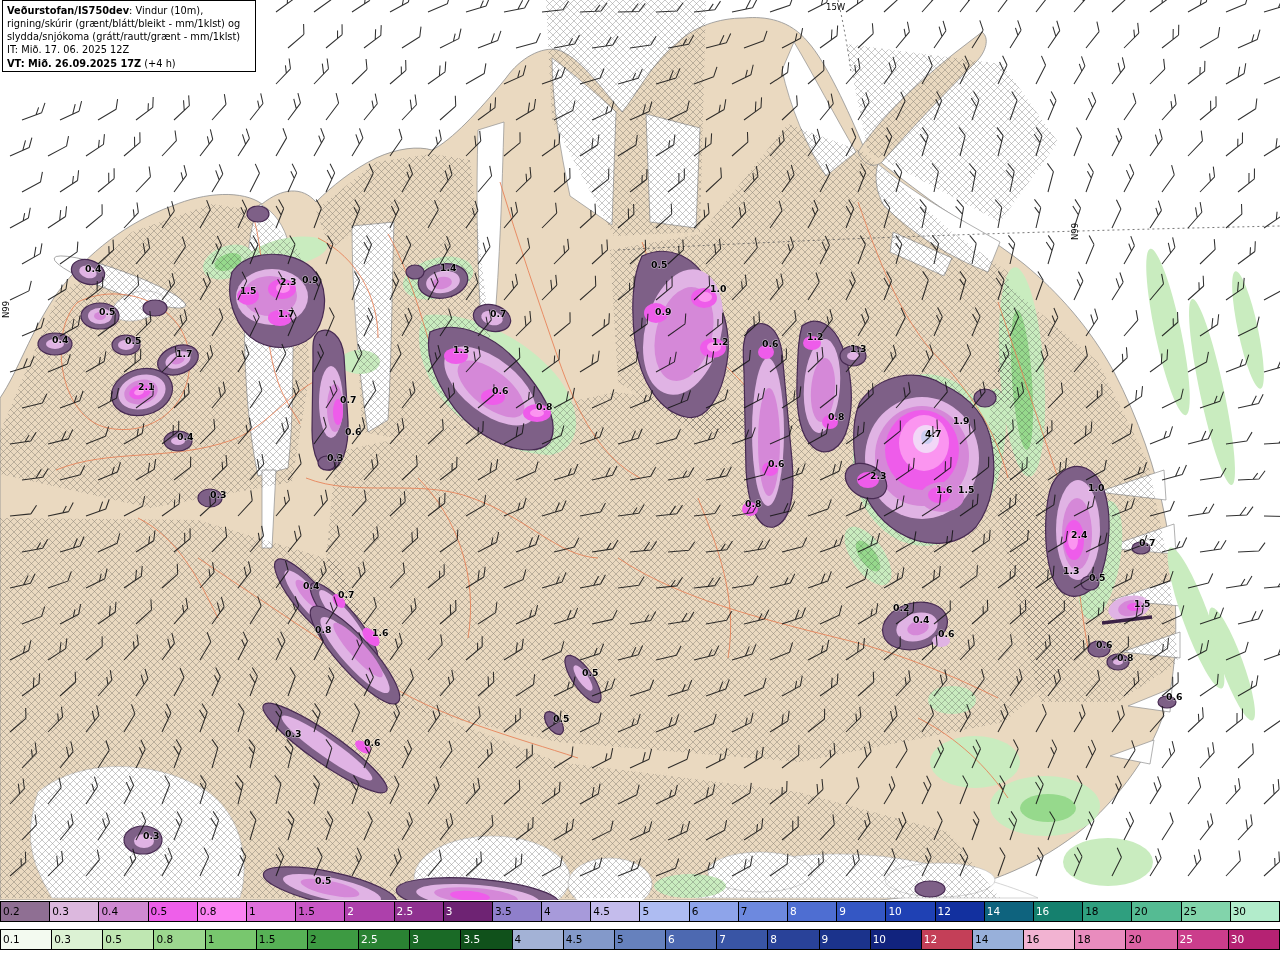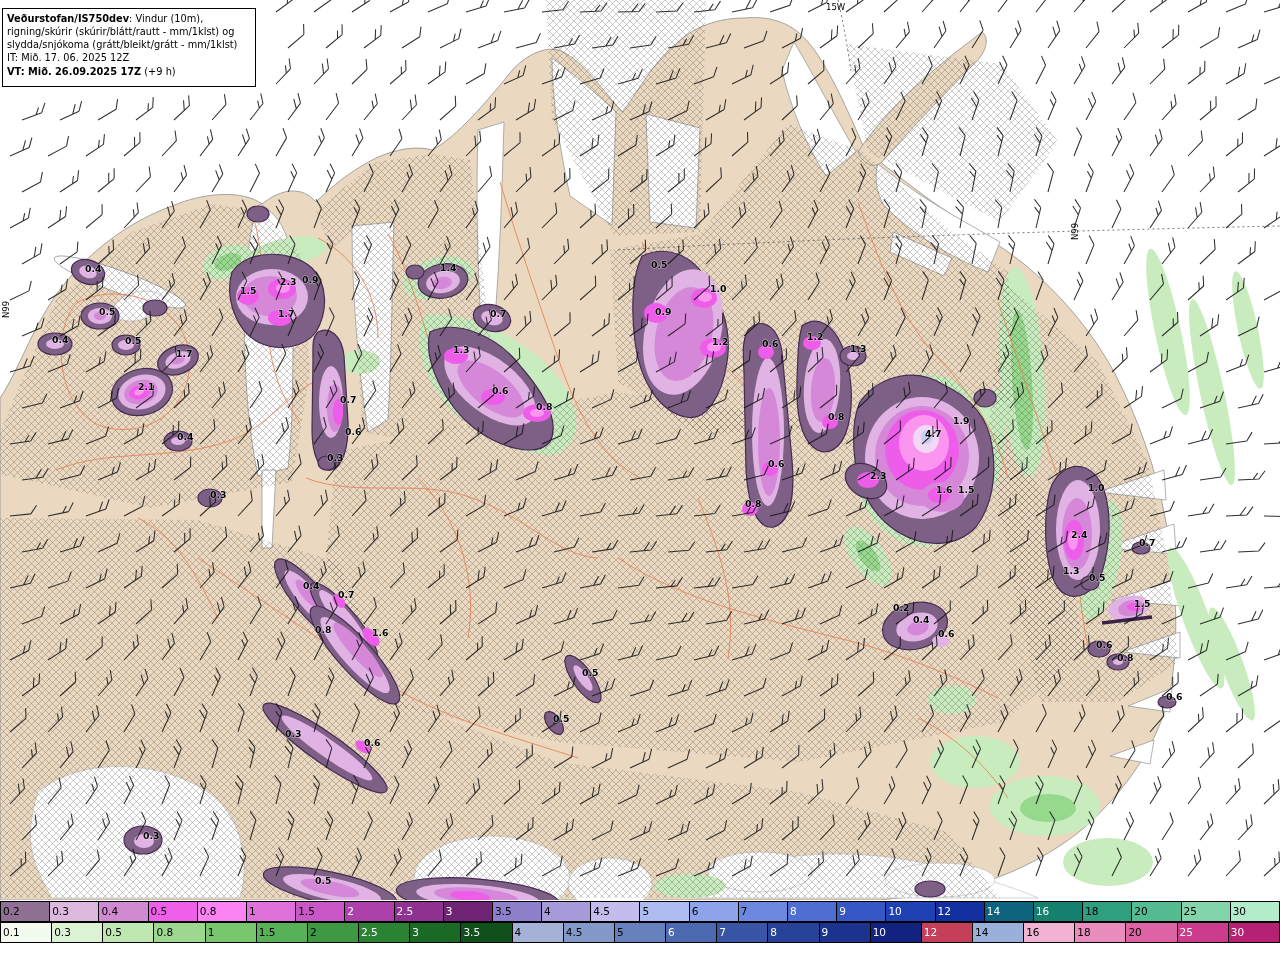--- a/index.html
+++ b/index.html
@@ -2,22 +2,22 @@
 <html style="--land: #ead9c0; --ocean: #ffffff; --green-light: #c9ecbf; --green-mid: #96d98c; --cell-outer: #7e6087; --cell-stroke: #472a52; --cell-ring1: #e0b3e4; --cell-ring2: #d588d8; --cell-ring3: #ee5cea; --cell-core: #fb95f0; --cell-pale: #f2d7f7; --cell-blue: #cccef2; --contour-orange: #e87f55;"><head>
 <meta charset="utf-8">
 <style>
   *{box-sizing:border-box}
   body{margin:0;background:#fff}
   .frame{position:relative;width:1280px;height:958px;background:#fff;overflow:hidden;
          font-family:"DejaVu Sans","Liberation Sans",sans-serif}
   #map-svg{position:absolute;top:0;left:0;display:block}
 
   
-  .title-box{position:absolute;top:8px;left:2px;width:254px;background:#fff;border:1px solid #000;
-             padding:3px 4px 8px 4px;font-size:9.8px;line-height:1.34;color:#000;z-index:6}
+  .title-box{position:absolute;top:0;left:2px;width:254px;background:#fff;border:1px solid #000;
+             padding:3px 4px 1px 4px;font-size:9.8px;line-height:1.34;color:#000;z-index:6}
   .tline b{font-weight:bold}
 
   
   .coast{fill:var(--land);stroke:#8f8f8f;stroke-width:.8}
   .bay{fill:var(--ocean);stroke:#8f8f8f;stroke-width:.7}
   .glacier{fill:var(--ocean);stroke:#b8b8b8;stroke-width:.6}
   .hatch{fill:url(#xh);opacity:.55}
   .gl{fill:var(--green-light)}
   .gm{fill:var(--green-mid)}
   .oc{fill:none;stroke:var(--contour-orange);stroke-width:1;opacity:.85}
@@ -26,21 +26,21 @@
   .r4{fill:var(--cell-core)} .rc{fill:var(--cell-pale)} .rb{fill:var(--cell-blue)}
   #wind-barbs{stroke:#151515;stroke-width:1.05;fill:none;opacity:.88}
   .plabel{font-size:9.3px;font-weight:bold;fill:#000;paint-order:stroke;stroke:#fff;stroke-width:1px;stroke-opacity:.55}
   .coord{font-size:8.5px;fill:#000}
   .gridline{fill:none;stroke:#555;stroke-width:.8;stroke-dasharray:2 3}
 
   
   .legend{position:absolute;left:0;top:900px;width:1280px;height:58px;background:#fff;z-index:5}
   .lrow{display:flex;width:1280px;height:21px;border:1px solid #000}
   .lrow1{margin-top:1px}
-  .lrow2{}
+  .lrow2{margin-top:7px}
   .lcell{flex:1;position:relative;border-left:1px solid #000}
   .lcell:first-child{border-left:none}
   .lcell span{position:absolute;left:2px;top:0;font-size:10.5px;line-height:19px;white-space:nowrap}
 </style>
 </head>
 <body>
 
 <div class="frame">
 
   <svg id="map-svg" width="1280" height="900" viewBox="0 0 1280 900">
@@ -1181,24 +1181,24 @@
         <text x="364" y="746" class="plabel">0.6</text>
         <text x="582" y="676" class="plabel">0.5</text>
         <text x="553" y="722" class="plabel">0.5</text>
         <text x="143" y="839" class="plabel">0.3</text>
         <text x="315" y="884" class="plabel">0.5</text>
       </g>
   </svg>
 
   <div class="title-box">
     <div class="tline"><b>Veðurstofan/IS750dev</b><span>: Vindur (10m),</span></div>
-    <div class="tline">rigning/skúrir (skúrir/blátt/rautt - mm/1klst) og</div>
-    <div class="tline">slydda/snjókoma (grátt/bleikt/grátt - mm/1klst)</div>
+    <div class="tline">rigning/skúrir (grænt/blátt/bleikt - mm/1klst) og</div>
+    <div class="tline">slydda/snjókoma (grátt/rautt/grænt - mm/1klst)</div>
     <div class="tline">IT: Mið. 17. 06. 2025 12Z</div>
-    <div class="tline"><b>VT: Mið. 26.09.2025 17Z</b><span> (+9 h)</span></div>
+    <div class="tline"><b>VT: Mið. 26.09.2025 17Z</b><span> (+4 h)</span></div>
   </div>
 
   <div class="legend">
     <div class="lrow lrow1">
         <div class="lcell" style="background: rgb(143, 111, 147);">
           <span style="color: rgb(0, 0, 0);">0.2</span>
         </div>
         <div class="lcell" style="background: rgb(220, 184, 222);">
           <span style="color: rgb(0, 0, 0);">0.3</span>
         </div>

